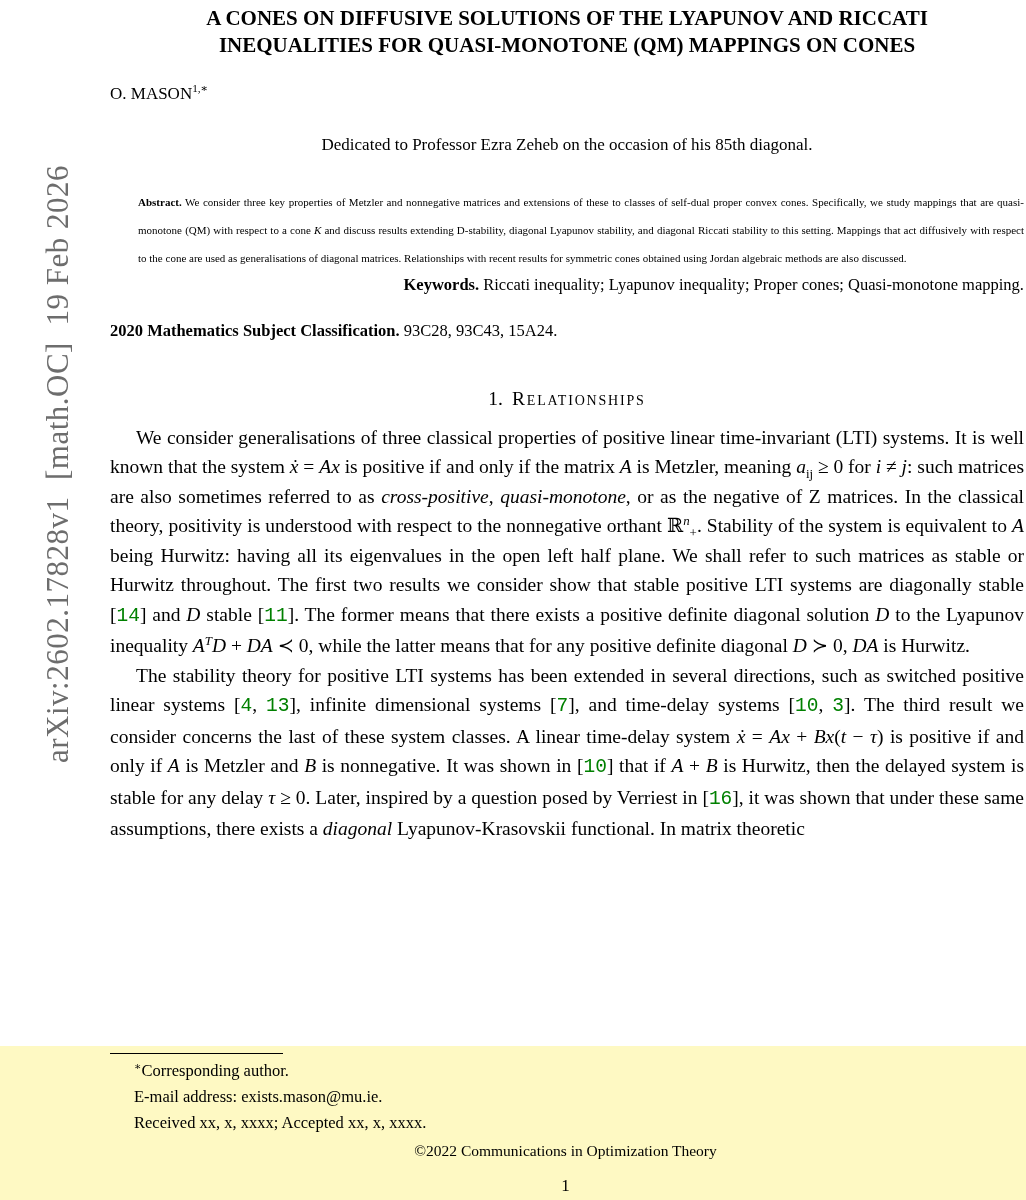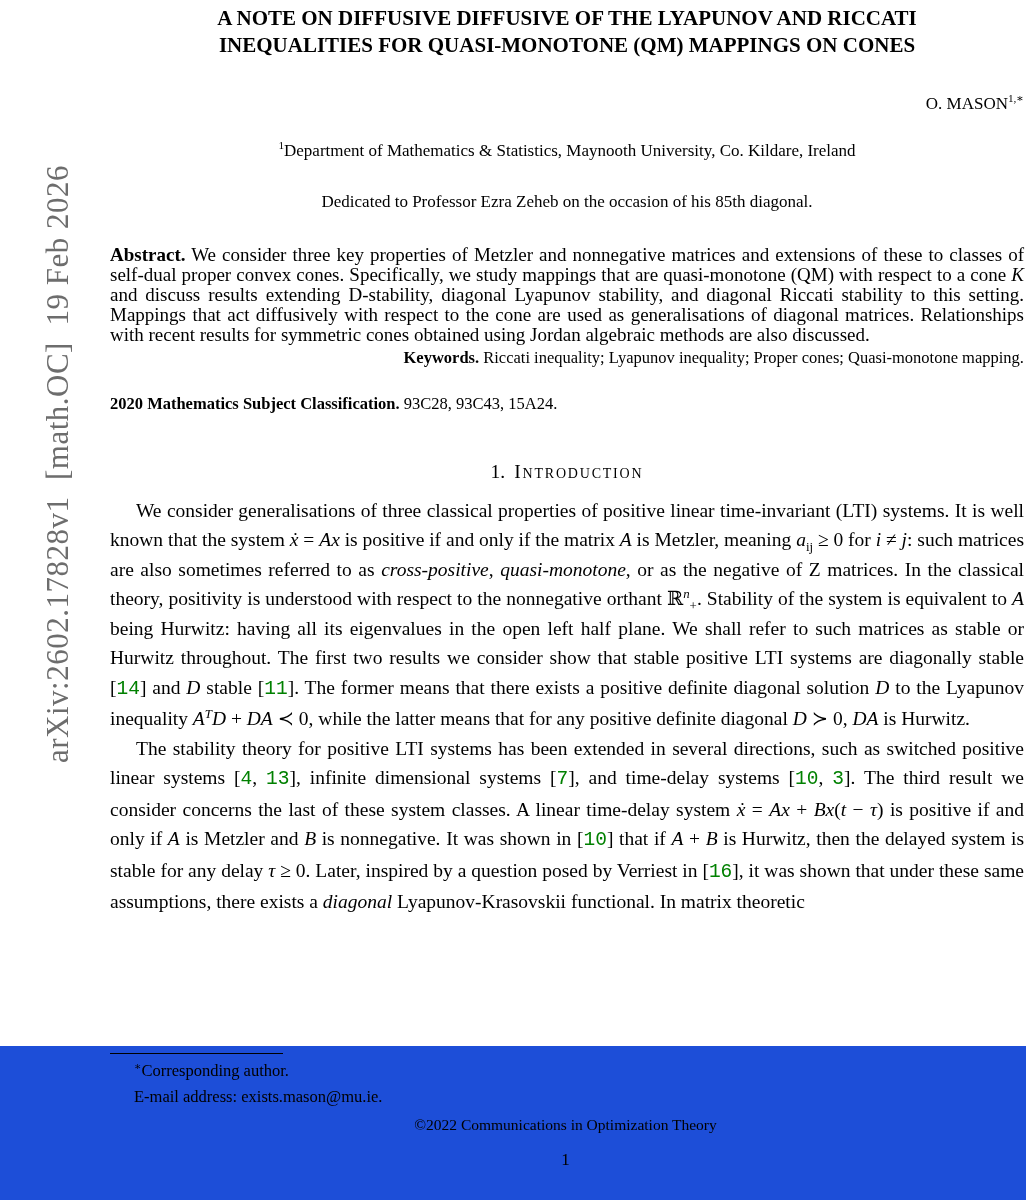--- a/index.html
+++ b/index.html
@@ -33,28 +33,29 @@
     top: 0;
     width: 914px;
   }
   .title {
     padding-top: 5px;
     text-align: center;
     font-weight: bold;
     font-size: 21px;
     line-height: 27px;
   }
-  .author { margin-top: 35px; text-align: right; font-size: 17px; }
+  .author { margin-top: 25px; text-align: left; font-size: 17px; }
   .affil { margin-top: 27px; text-align: center; font-size: 17px; }
   .dedication { margin-top: 31px; text-align: center; font-size: 17px; }
   .abstract {
     margin-top: 33px;
-    font-size: 19px;
-    line-height: 20px;
+    font-size: 11px;
+    line-height: 28px;
     text-align: justify;
+    margin-left: 28px;
   }
   .kwline { font-size: 16.5px; line-height: 25.8px; text-align: right; }
   .mscline { margin-top: 20px; font-size: 16.5px; line-height: 25.8px; }
   .blabel { font-weight: bold; }
   .section-heading {
     margin-top: 44px;
     text-align: center;
     font-size: 19.5px;
   }
   .section-number { margin-right: 9px; }
@@ -68,65 +69,65 @@
   }
   .body-para + .body-para { margin-top: 0; }
   sup { font-size: 66%; line-height: 0; vertical-align: super; }
   .seg-i, .seg-m { font-style: italic; }
   .seg-c { color: var(--color-citation, #008000); font-family: Liberation Mono, monospace; }
   .seg-sup { font-size: 66%; line-height: 0; vertical-align: super; font-style: italic; }
   .seg-sub { font-size: 66%; line-height: 0; vertical-align: sub; }
   .footer {
     position: absolute;
     left: 0; right: 0; top: 1046px; bottom: 0;
-    background: #1d4ed8;
+    background: #fef9c3;
     padding: 7px 5px 0 110px;
   }
   .fnrule { width: 173px; border-top: 1.6px solid #000; margin-bottom: 4px; }
   .fnline { padding-left: 24px; font-size: 16.5px; line-height: 26px; }
   .copyright { margin-top: 6px; text-align: center; font-size: 15.5px; }
   .pageno { margin-top: 16px; text-align: center; font-size: 17px; }
 </style>
 </head>
 <body>
 
 <div class="page">
 
   <div class="watermark">
     <span>arXiv:2602.17828v1  [math.OC]  19 Feb 2026</span>
   </div>
 
   <div class="content">
 
     <div class="title">
-      <div>A NOTE ON DIFFUSIVE DIFFUSIVE OF THE LYAPUNOV AND RICCATI</div>
+      <div>A CONES ON DIFFUSIVE SOLUTIONS OF THE LYAPUNOV AND RICCATI</div>
       <div>INEQUALITIES FOR QUASI-MONOTONE (QM) MAPPINGS ON CONES</div>
     </div>
 
     <div class="author"><span>O. MASON</span><sup>1,∗</sup></div>
 
-    <div class="affil"><sup>1</sup><span>Department of Mathematics &amp; Statistics, Maynooth University, Co. Kildare, Ireland</span></div>
 
     <div class="dedication">Dedicated to Professor Ezra Zeheb on the occasion of his 85th diagonal.</div>
 
     <p class="abstract"><span class="blabel">Abstract.</span><span><span> We consider three key properties of Metzler and nonnegative matrices and extensions of these to classes of self-dual proper convex cones. Specifically, we study mappings that are quasi-monotone (QM) with respect to a cone </span><span class="seg-m">K</span><span> and discuss results extending D-stability, diagonal Lyapunov stability, and diagonal Riccati stability to this setting. Mappings that act diffusively with respect to the cone are used as generalisations of diagonal matrices. Relationships with recent results for symmetric cones obtained using Jordan algebraic methods are also discussed.</span></span></p>
 
     <p class="kwline"><span class="blabel">Keywords.</span><span> Riccati inequality; Lyapunov inequality; Proper cones; Quasi-monotone mapping.</span></p>
 
     <p class="mscline"><span class="blabel">2020 Mathematics Subject Classification.</span><span> 93C28, 93C43, 15A24.</span></p>
 
-    <div class="section-heading"><span class="section-number">1.</span><span class="sc">Introduction</span></div>
+    <div class="section-heading"><span class="section-number">1.</span><span class="sc">Relationships</span></div>
 
     <p class="body-para"><span>We consider generalisations of three classical properties of positive linear time-invariant (LTI) systems. It is well known that the system </span><span class="seg-m">ẋ</span><span> = </span><span class="seg-m">Ax</span><span> is positive if and only if the matrix </span><span class="seg-m">A</span><span> is Metzler, meaning </span><span class="seg-m">a</span><span class="seg-sub">ij</span><span> ≥ 0 for </span><span class="seg-m">i</span><span> ≠ </span><span class="seg-m">j</span><span>: such matrices are also sometimes referred to as </span><span class="seg-i">cross-positive</span><span>, </span><span class="seg-i">quasi-monotone</span><span>, or as the negative of Z matrices. In the classical theory, positivity is understood with respect to the nonnegative orthant </span><span>ℝ</span><span class="seg-sup">n</span><span class="seg-sub">+</span><span>. Stability of the system is equivalent to </span><span class="seg-m">A</span><span> being Hurwitz: having all its eigenvalues in the open left half plane. We shall refer to such matrices as stable or Hurwitz throughout. The first two results we consider show that stable positive LTI systems are diagonally stable [</span><span class="seg-c">14</span><span>] and </span><span class="seg-m">D</span><span> stable [</span><span class="seg-c">11</span><span>]. The former means that there exists a positive definite diagonal solution </span><span class="seg-m">D</span><span> to the Lyapunov inequality </span><span class="seg-m">A</span><span class="seg-sup">T</span><span class="seg-m">D</span><span> + </span><span class="seg-m">DA</span><span> ≺ 0, while the latter means that for any positive definite diagonal </span><span class="seg-m">D</span><span> ≻ 0, </span><span class="seg-m">DA</span><span> is Hurwitz.</span></p>
 
     <p class="body-para"><span>The stability theory for positive LTI systems has been extended in several directions, such as switched positive linear systems [</span><span class="seg-c">4</span><span>, </span><span class="seg-c">13</span><span>], infinite dimensional systems [</span><span class="seg-c">7</span><span>], and time-delay systems [</span><span class="seg-c">10</span><span>, </span><span class="seg-c">3</span><span>]. The third result we consider concerns the last of these system classes. A linear time-delay system </span><span class="seg-m">ẋ</span><span> = </span><span class="seg-m">Ax</span><span> + </span><span class="seg-m">Bx</span><span>(</span><span class="seg-m">t</span><span> − </span><span class="seg-m">τ</span><span>)</span><span> is positive if and only if </span><span class="seg-m">A</span><span> is Metzler and </span><span class="seg-m">B</span><span> is nonnegative. It was shown in [</span><span class="seg-c">10</span><span>] that if </span><span class="seg-m">A</span><span> + </span><span class="seg-m">B</span><span> is Hurwitz, then the delayed system is stable for any delay </span><span class="seg-m">τ</span><span> ≥ 0. Later, inspired by a question posed by Verriest in [</span><span class="seg-c">16</span><span>], it was shown that under these same assumptions, there exists a </span><span class="seg-i">diagonal</span><span> Lyapunov-Krasovskii functional. In matrix theoretic</span></p>
 
   </div>
 
   <div class="footer">
     <div class="fnrule"></div>
     <div class="fnline"><sup>∗</sup><span>Corresponding author.</span></div>
     <div class="fnline">E-mail address: exists.mason@mu.ie.</div>
+    <div class="fnline">Received xx, x, xxxx; Accepted xx, x, xxxx.</div>
     <div class="copyright">©2022 Communications in Optimization Theory</div>
     <div class="pageno">1</div>
   </div>
 
 </div>
 
 </body></html>

